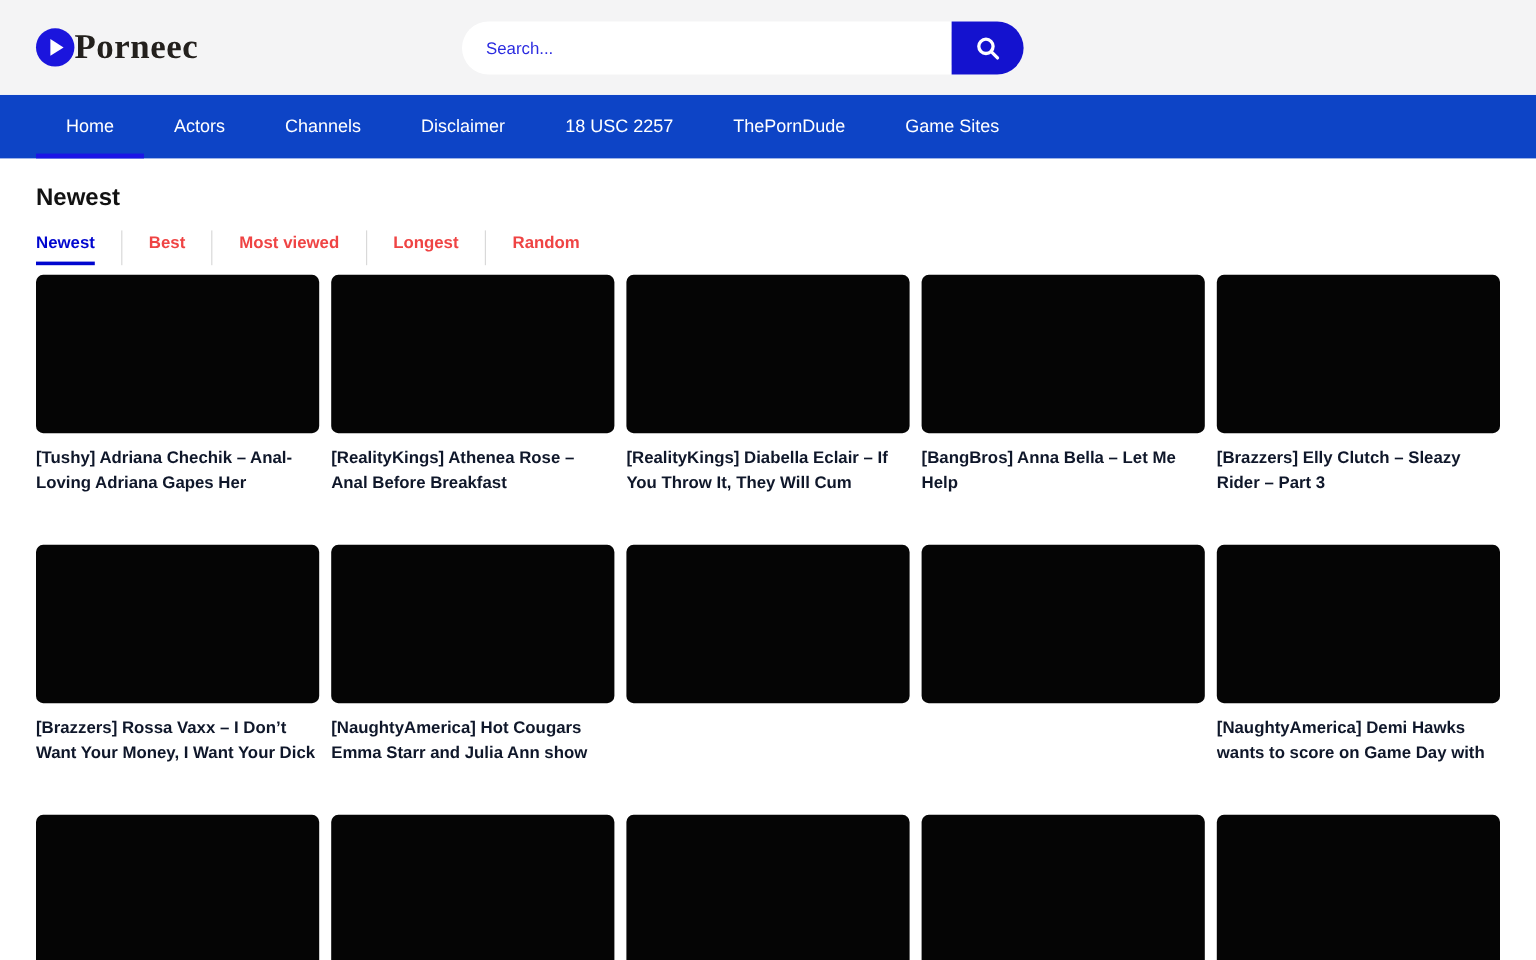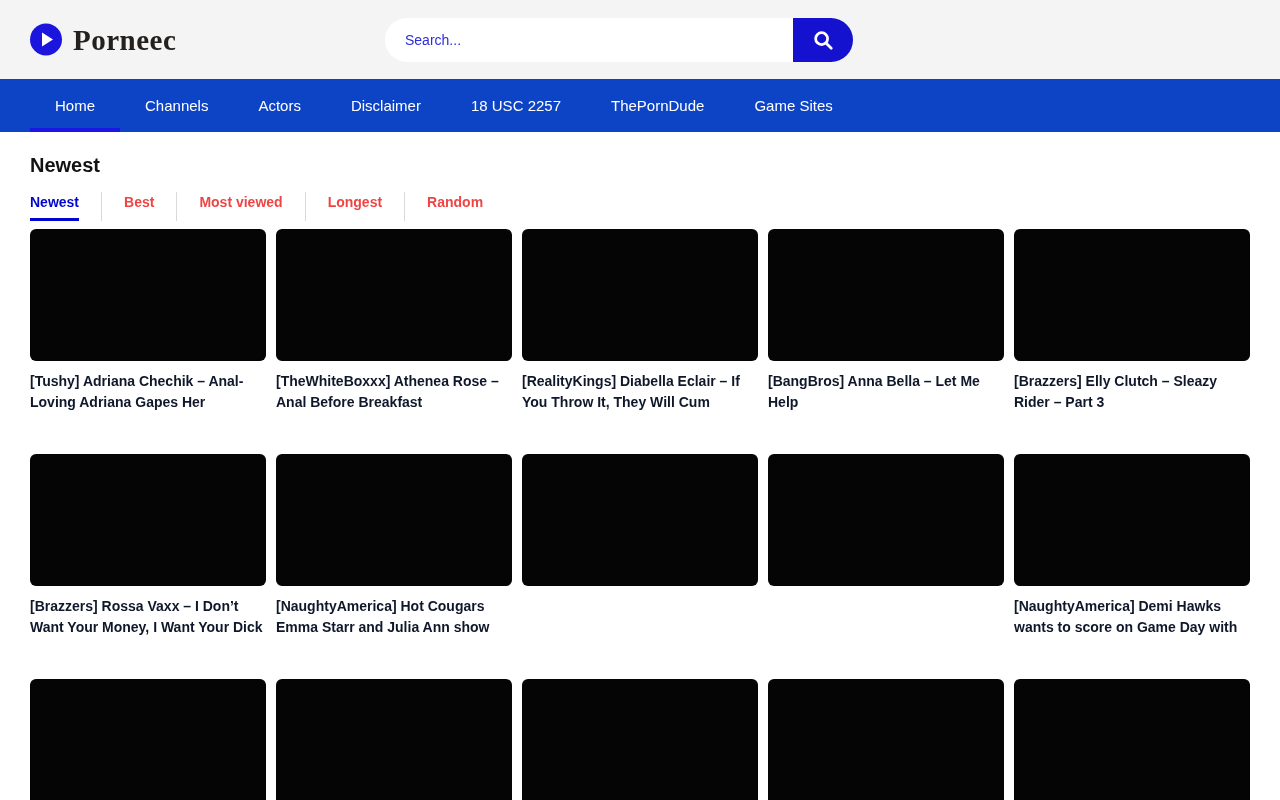--- a/index.html
+++ b/index.html
@@ -2,21 +2,21 @@
 <html><head>
 <meta charset="utf-8">
 <style>
   * { box-sizing: border-box; margin: 0; padding: 0; }
   html, body { width: 1280px; height: 800px; overflow: hidden; background: #ffffff;
     font-family: "Liberation Sans", sans-serif; }
 
   
   .site-header { position: relative; height: 79px; background: #f4f4f5; }
   .logo { position: absolute; left: 30px; top: 50%; transform: translateY(-50%);
-    display: flex; align-items: center; gap: 11px; cursor: pointer; }
+    display: flex; align-items: center; cursor: pointer; }
   .logo-icon { width: 32px; height: 32px; border-radius: 50%; background: #1b15dd;
     display: flex; align-items: center; justify-content: center; }
   .logo-icon .tri { width: 0; height: 0; border-top: 7px solid transparent;
     border-bottom: 7px solid transparent; border-left: 11px solid #ffffff; margin-left: 3px; }
   .logo-text { font-family: "Liberation Serif", serif; font-weight: 700;
     font-size: 29px; color: #23201d; letter-spacing: 0.5px; }
 
   .search { position: absolute; left: 385px; top: 18px; width: 468px; height: 44px; }
   .search input { width: 100%; height: 100%; border: none; outline: none;
     border-radius: 22px; background: #ffffff; padding: 0 75px 0 20px;
@@ -69,22 +69,22 @@
         <circle cx="10.5" cy="10.5" r="6.5"></circle>
         <line x1="15.5" y1="15.5" x2="21" y2="21"></line>
       </svg>
     </button>
   </form>
 </header>
 
 <nav class="main-nav">
   <ul>
     <li class="active">Home</li>
+    <li>Actors</li>
     <li>Channels</li>
-    <li>Actors</li>
     <li>Disclaimer</li>
     <li>18 USC 2257</li>
     <li>ThePornDude</li>
     <li>Game Sites</li>
   </ul>
 </nav>
 
 <main>
   <h1 class="page-title">Newest</h1>
 
@@ -106,21 +106,21 @@
     </div>
   </div>
 
   <div class="grid">
     <div class="card">
       <div class="thumb"></div>
       <div class="title">[Tushy] Adriana Chechik – Anal-Loving Adriana Gapes Her</div>
     </div>
     <div class="card">
       <div class="thumb"></div>
-      <div class="title">[TheWhiteBoxxx] Athenea Rose – Anal Before Breakfast</div>
+      <div class="title">[RealityKings] Athenea Rose – Anal Before Breakfast</div>
     </div>
     <div class="card">
       <div class="thumb"></div>
       <div class="title">[RealityKings] Diabella Eclair – If You Throw It, They Will Cum</div>
     </div>
     <div class="card">
       <div class="thumb"></div>
       <div class="title">[BangBros] Anna Bella – Let Me Help</div>
     </div>
     <div class="card">

